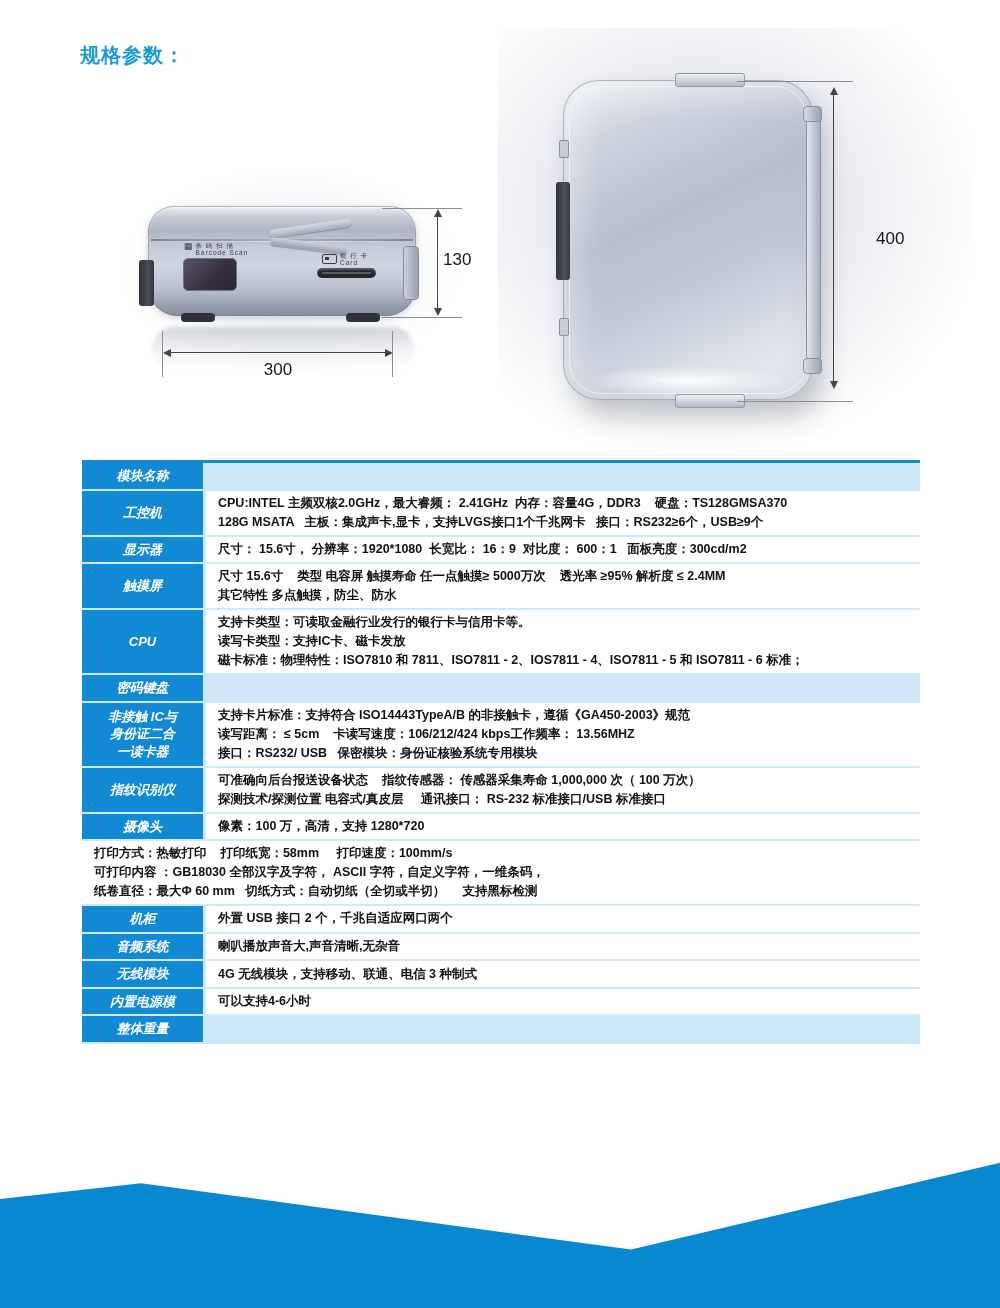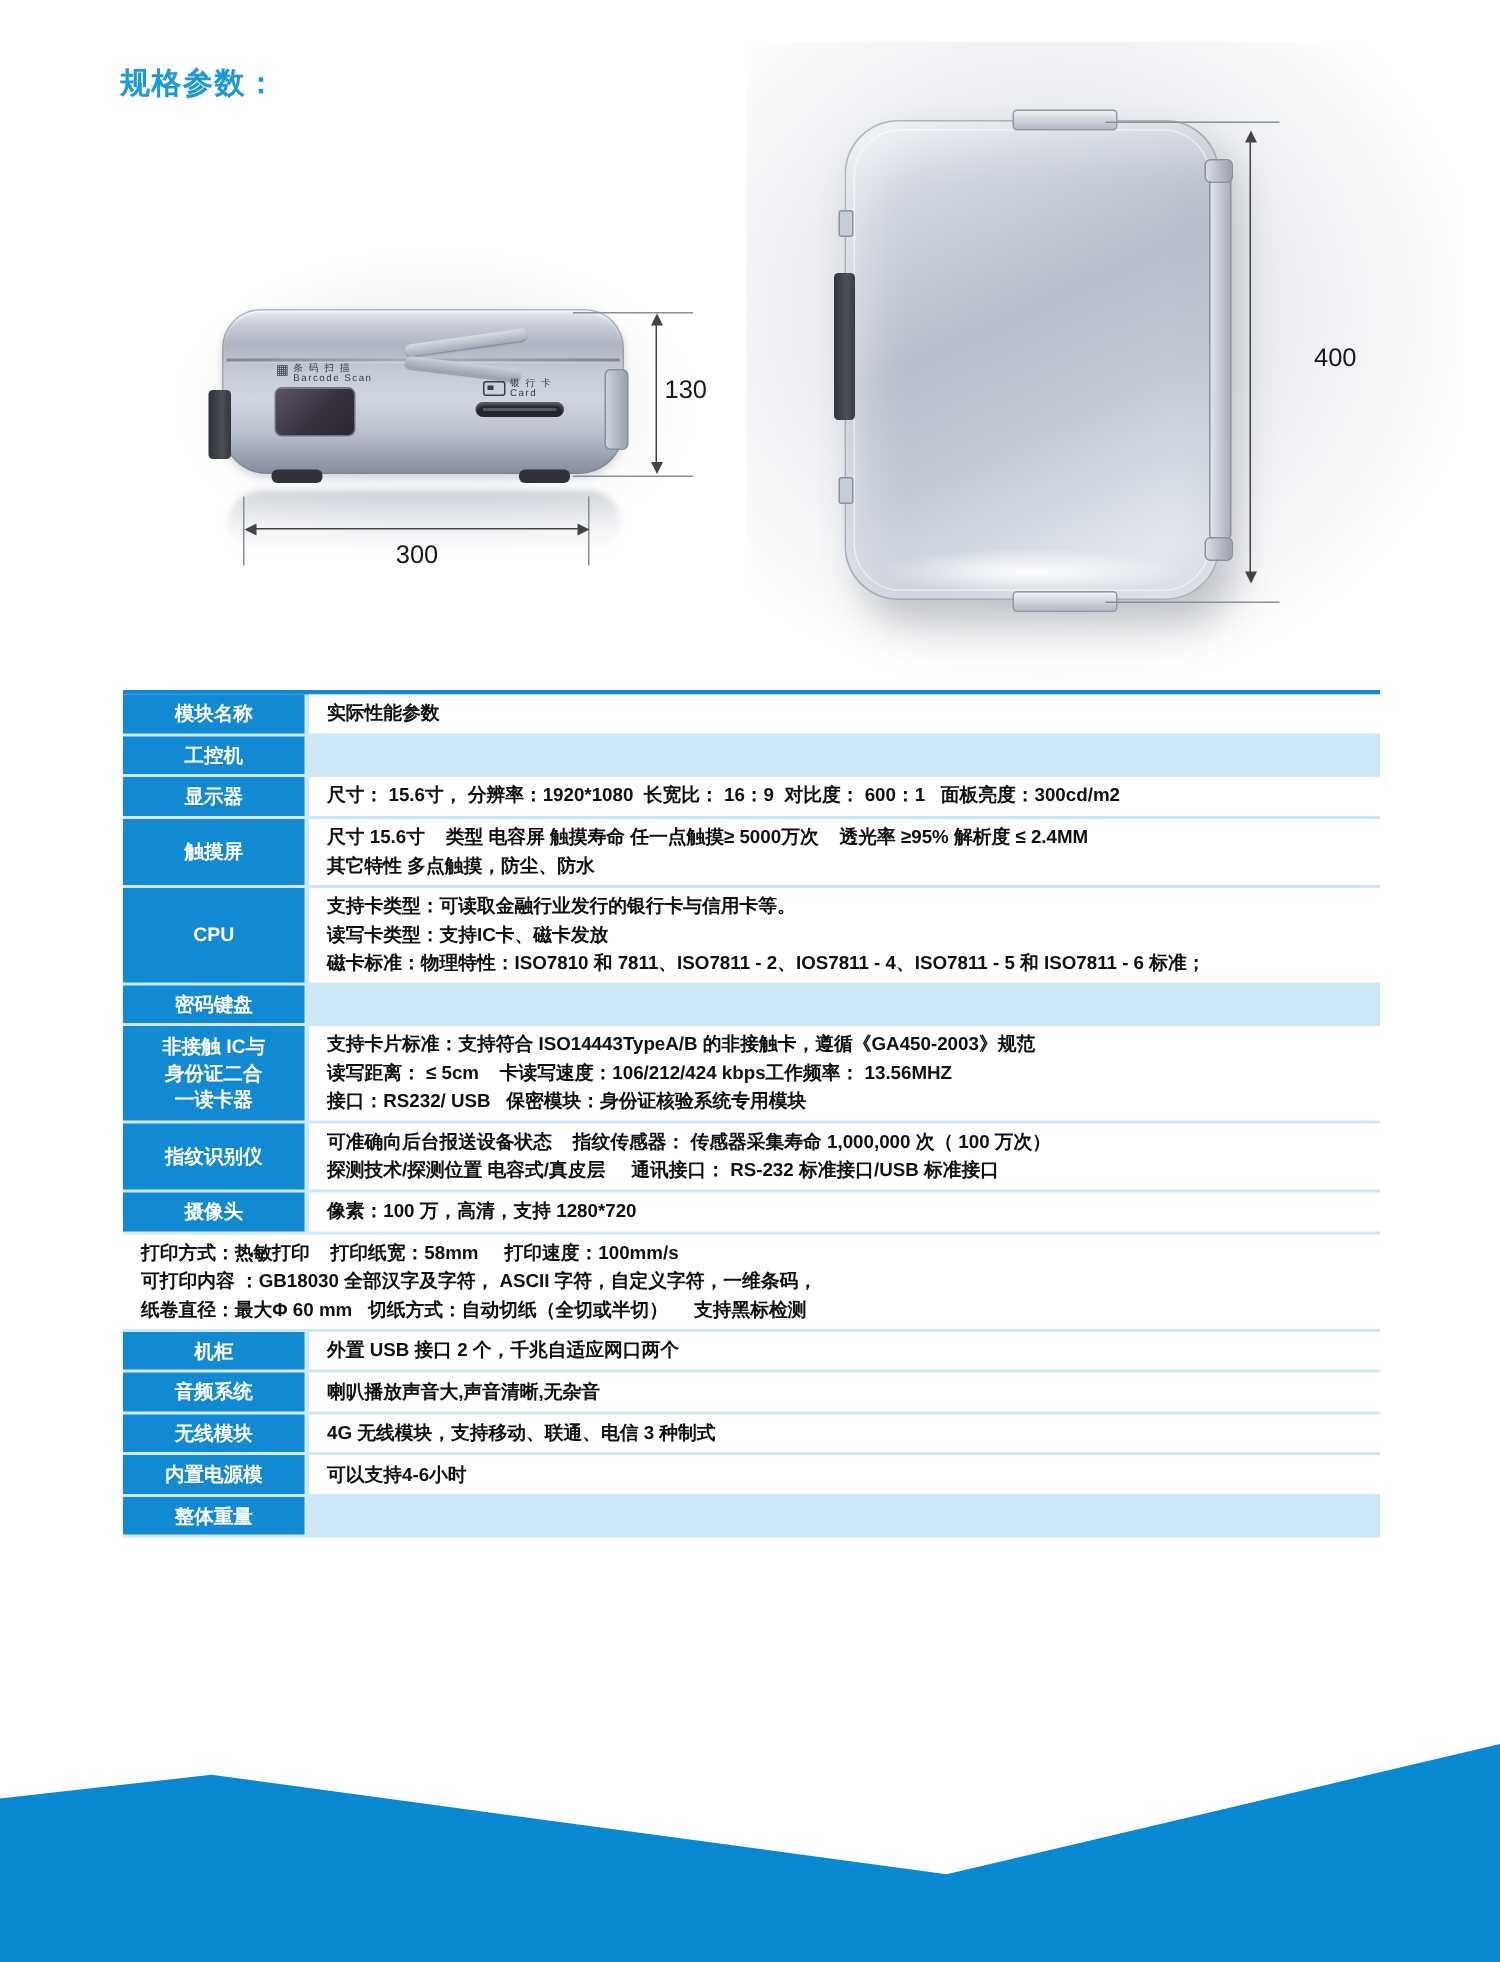--- a/index.html
+++ b/index.html
@@ -86,21 +86,21 @@
   .arr.left{border-top:4px solid transparent;border-bottom:4px solid transparent;border-right:8px solid #444;}
   .arr.right{border-top:4px solid transparent;border-bottom:4px solid transparent;border-left:8px solid #444;}
 
   
   .spec-table{position:absolute;left:82px;top:460px;width:838px;
      background:#cfe8f8;border-top:3px solid #1189d3;
      display:flex;flex-direction:column;gap:2px;padding-bottom:2px;}
   .spec-row{display:flex;gap:3px;}
   .cell{box-sizing:border-box;}
   .cell.label{width:121px;background:#1189d3;color:#ffffff;display:flex;align-items:center;justify-content:center;
-     text-align:center;font-size:13px;font-weight:bold;line-height:1.35;padding:4px 2px;white-space:pre-wrap;}
+     text-align:center;font-size:13px;font-weight:bold;line-height:1.35;padding:4px 2px;white-space:pre-wrap;font-style:italic;}
   .cell.value{flex:1;background:#ffffff;color:#111;font-size:12.5px;font-weight:bold;
      line-height:1.52;padding:3px 12px;white-space:pre-wrap;display:flex;flex-direction:column;justify-content:center;}
 
   
   .footer-shape{position:absolute;left:0;top:1150px;width:1000px;height:158px;background:#0788d0;
      clip-path:polygon(0 31%, 14.1% 21%, 63.1% 63%, 100% 8%, 100% 100%, 0 100%);}
 </style>
 </head>
 <body>
 
@@ -172,24 +172,25 @@
     <div class="dim-tick" style="left:737px;top:401px;width:116px;height:1px;"></div>
     <div class="dim-line" style="left:833px;top:93px;width:1px;height:290px;"></div>
     <div class="arr up" style="left:830px;top:87px;"></div>
     <div class="arr down" style="left:830px;top:381px;"></div>
     <div class="dim-text" style="left:840px;top:229px;margin-left:36px;">400</div>
   </div>
 
   <div class="spec-table">
     <div class="spec-row">
       <div class="cell label">模块名称</div>
-      <div class="cell value">实际性能参数</div>
     </div>
     <div class="spec-row">
       <div class="cell label">工控机</div>
+      <div class="cell value">CPU:INTEL 主频双核2.0GHz，最大睿频： 2.41GHz  内存：容量4G，DDR3    硬盘：TS128GMSA370
+128G MSATA   主板：集成声卡,显卡，支持LVGS接口1个千兆网卡   接口：RS232≥6个，USB≥9个</div>
     </div>
     <div class="spec-row">
       <div class="cell label">显示器</div>
       <div class="cell value">尺寸： 15.6寸， 分辨率：1920*1080  长宽比： 16：9  对比度： 600：1   面板亮度：300cd/m2</div>
     </div>
     <div class="spec-row">
       <div class="cell label">触摸屏</div>
       <div class="cell value">尺寸 15.6寸    类型 电容屏 触摸寿命 任一点触摸≥ 5000万次    透光率 ≥95% 解析度 ≤ 2.4MM
 其它特性 多点触摸，防尘、防水</div>
     </div>

